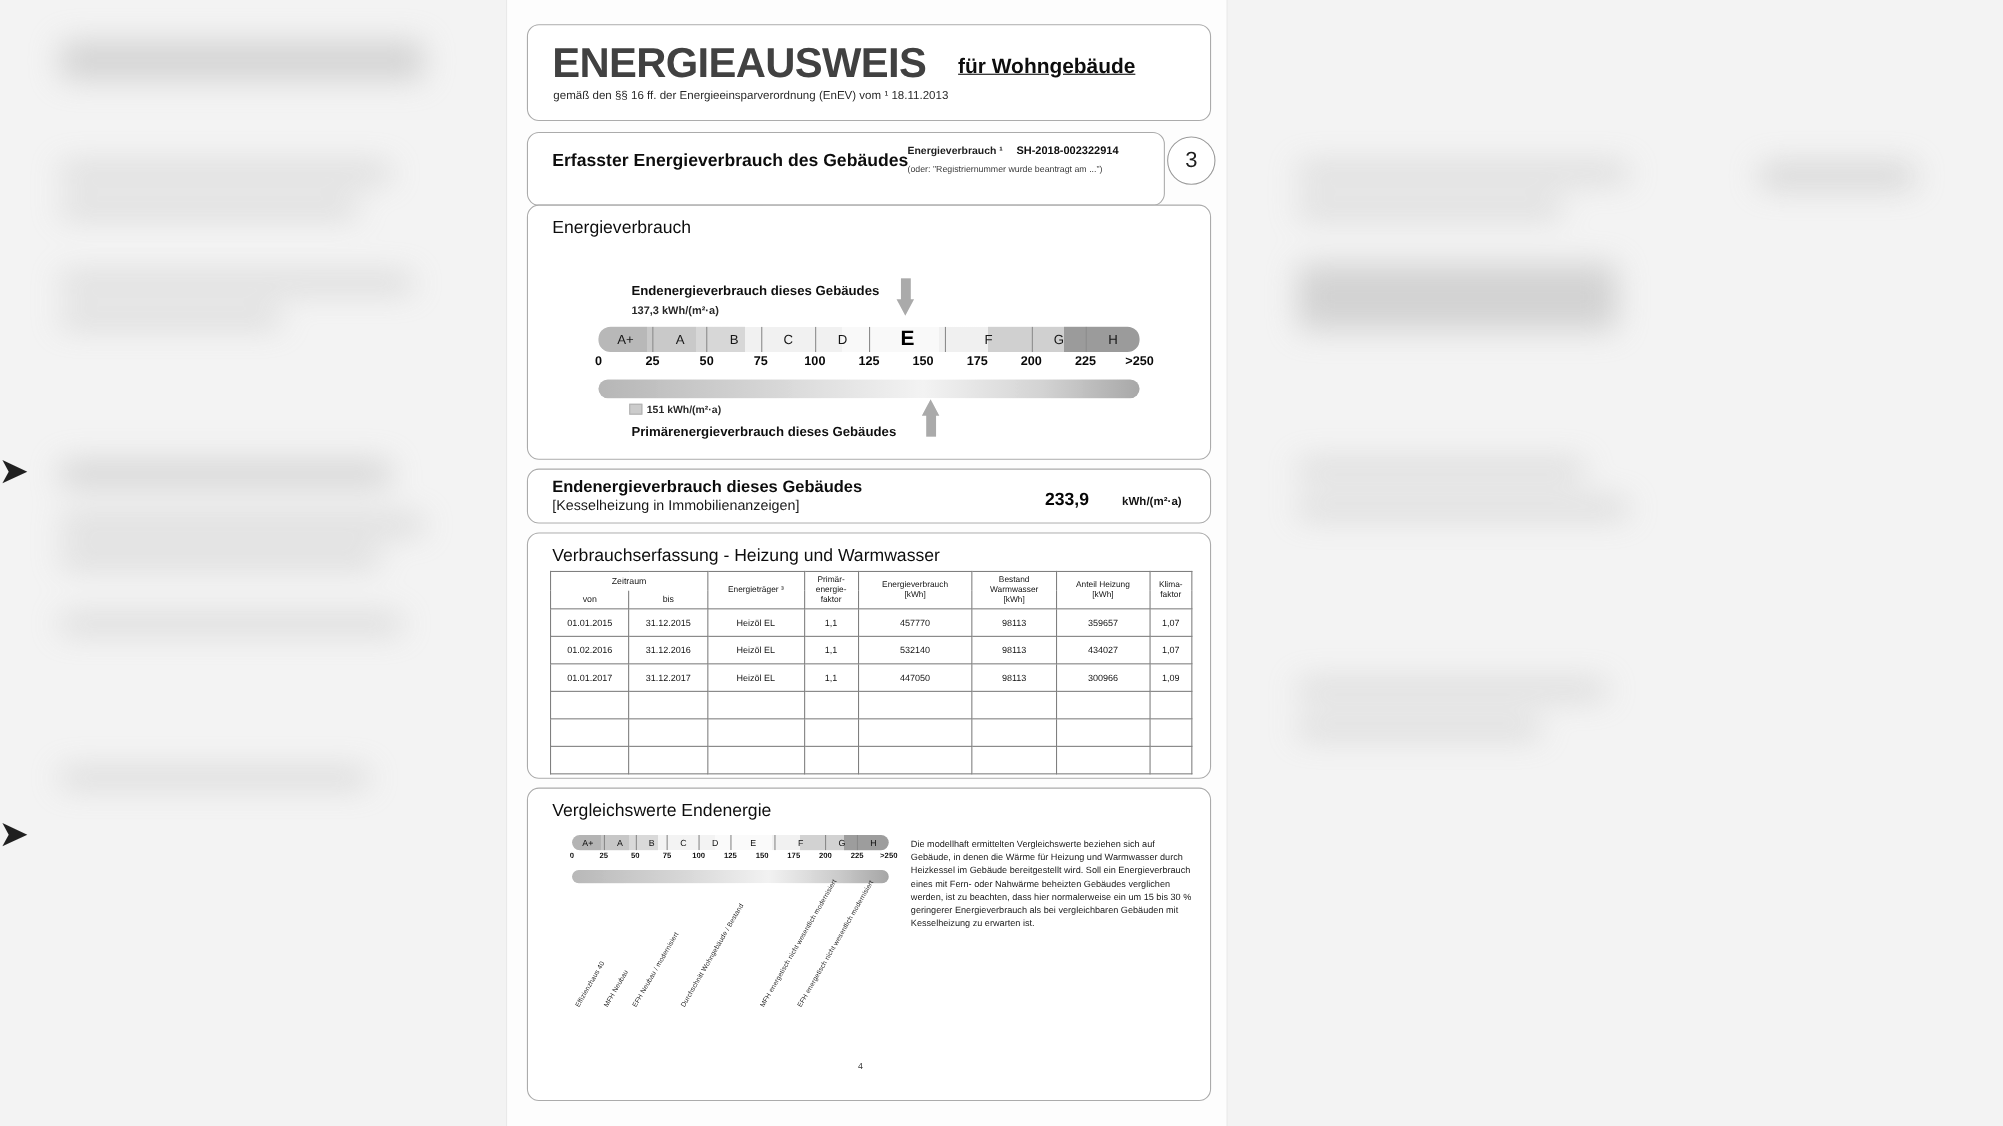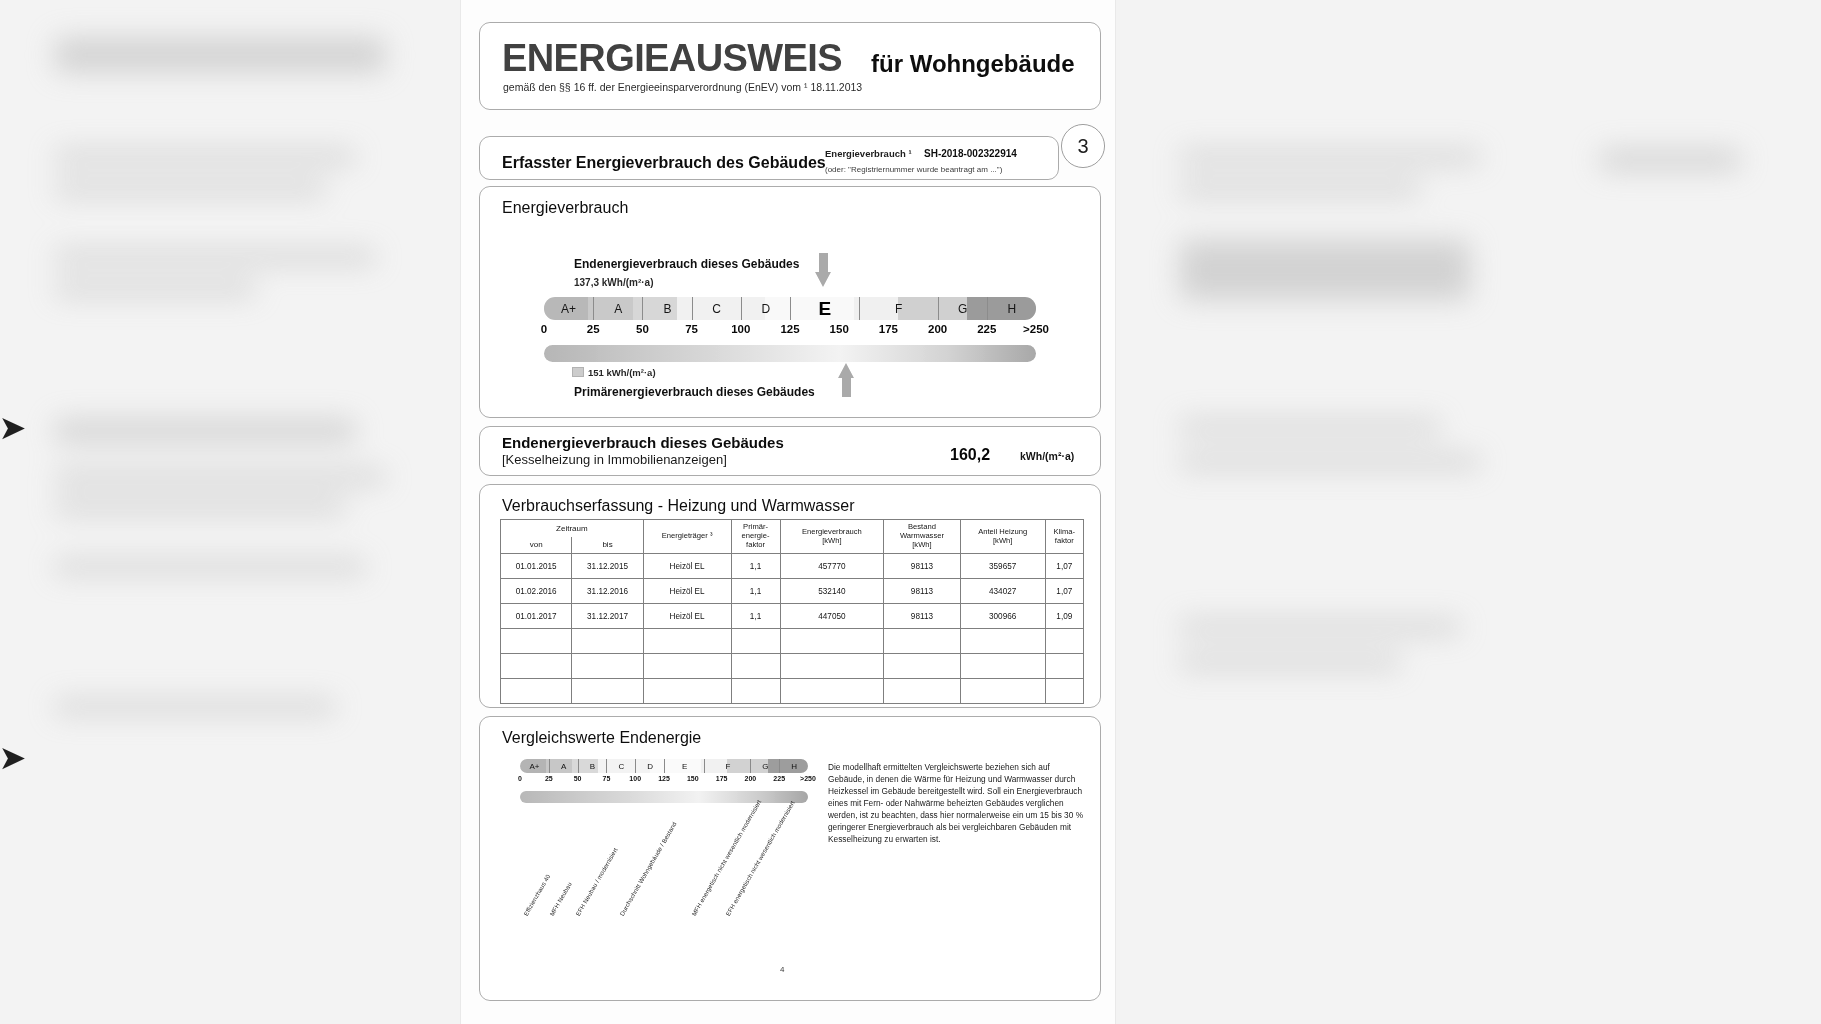--- a/index.html
+++ b/index.html
@@ -73,31 +73,32 @@
 
   
   #p-title { left: 18px; top: 22px; width: 622px; height: 88px; }
   .doc-title {
     position: absolute; left: 22px; top: 14px;
     font-size: 38px; font-weight: bold; letter-spacing: -.6px;
     color: #a21caf; white-space: nowrap;
   }
   .doc-title-sub {
     position: absolute; left: 391px; top: 27px;
-    font-size: 24px; font-weight: bold; color: #111;
-    white-space: nowrap;
+    font-size: 19px; font-weight: bold; color: #111;
+    white-space: nowrap;
+    text-decoration: underline;
   }
   .doc-legal {
     position: absolute; left: 23px; top: 58px;
     font-size: 10.5px; font-weight: normal; color: #2b2b2b;
     white-space: nowrap;
   }
 
   
-  #p-reg { left: 18px; top: 120px; width: 580px; height: 44px; margin-top: 16px; }
+  #p-reg { left: 18px; top: 120px; width: 580px; height: 67px; }
   .reg-heading {
     position: absolute; left: 22px; top: 17px;
     font-size: 16px; font-weight: bold; color: #111;
     white-space: nowrap;
   }
   .reg-label {
     position: absolute; left: 345px; top: 11px;
     font-size: 9.5px; font-weight: bold; color: #222;
     white-space: nowrap;
   }
@@ -396,21 +397,21 @@
         </div>
 
         <div class="sw-prim"></div>
         <div class="val-prim">151  kWh/(m²·a)</div>
         <div class="lbl-prim">Primärenergieverbrauch dieses Gebäudes</div>
       </div>
 
       <div class="panel" id="p-mand">
         <div class="mand-t1">Endenergieverbrauch dieses Gebäudes</div>
         <div class="mand-t2">[Kesselheizung in Immobilienanzeigen]</div>
-        <div class="mand-val">160,2</div>
+        <div class="mand-val">233,9</div>
         <div class="mand-unit">kWh/(m²·a)</div>
       </div>
 
       <div class="panel" id="p-table">
         <div class="sec-title">Verbrauchserfassung - Heizung und Warmwasser</div>
         <table class="tbl">
           <thead>
             <tr>
               <th class="hgroup" colspan="2">Zeitraum</th>
               <th class="hcell" rowspan="2">Energieträger ³</th>

